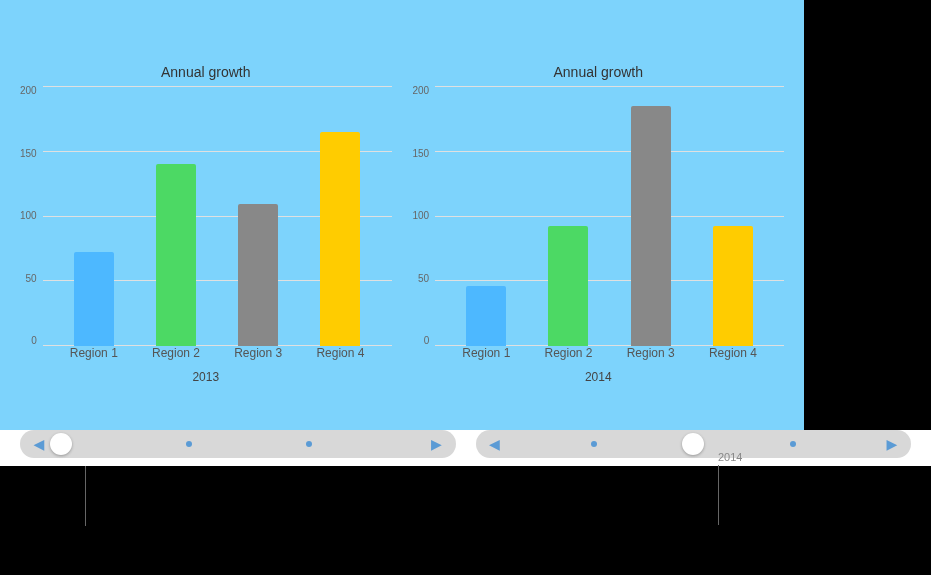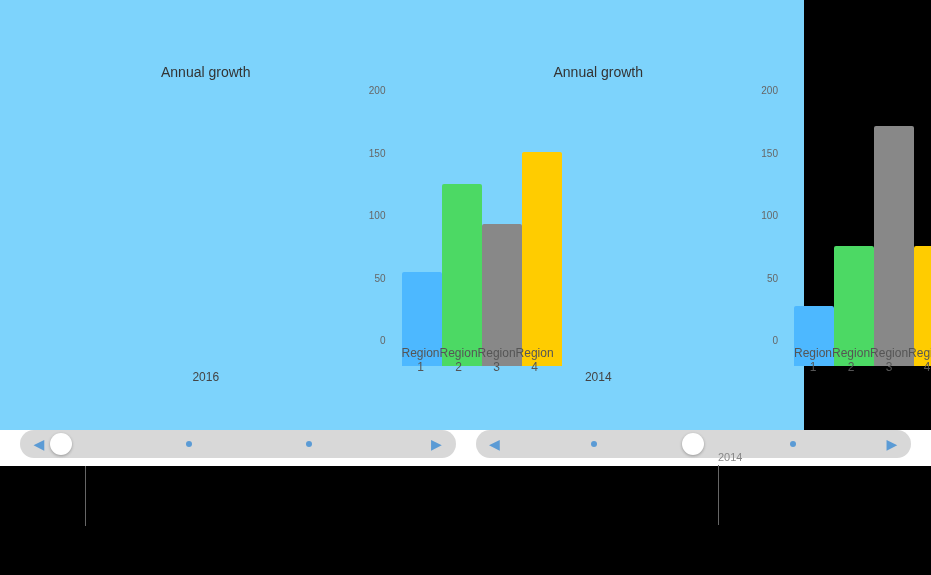--- a/index.html
+++ b/index.html
@@ -35,21 +35,21 @@
       margin: 10px 0;
     }
     .chart-title {
       font-size: 14px;
       color: #333;
       margin-bottom: 6px;
       text-align: center;
     }
     .chart-wrapper {
       display: flex;
-      flex-direction: column;
+      flex-direction: row;
       align-items: flex-end;
       width: 100%;
       flex: 1;
     }
     .y-axis {
       display: flex;
       flex-direction: column;
       justify-content: space-between;
       align-items: flex-end;
       padding-right: 6px;
@@ -264,21 +264,21 @@
           </div>
         </div>
         <div class="x-labels">
           <span class="x-label">Region 1</span>
           <span class="x-label">Region 2</span>
           <span class="x-label">Region 3</span>
           <span class="x-label">Region 4</span>
         </div>
       </div>
     </div>
-    <div class="year-label">2016</div>
+    <div class="year-label">2013</div>
   </div>
 
   <div class="chart-divider"></div>
 
   <div class="chart-container">
     <div class="chart-title">Annual growth</div>
     <div class="chart-wrapper">
       <div class="y-axis">
         <span class="y-label">200</span>
         <span class="y-label">150</span>

